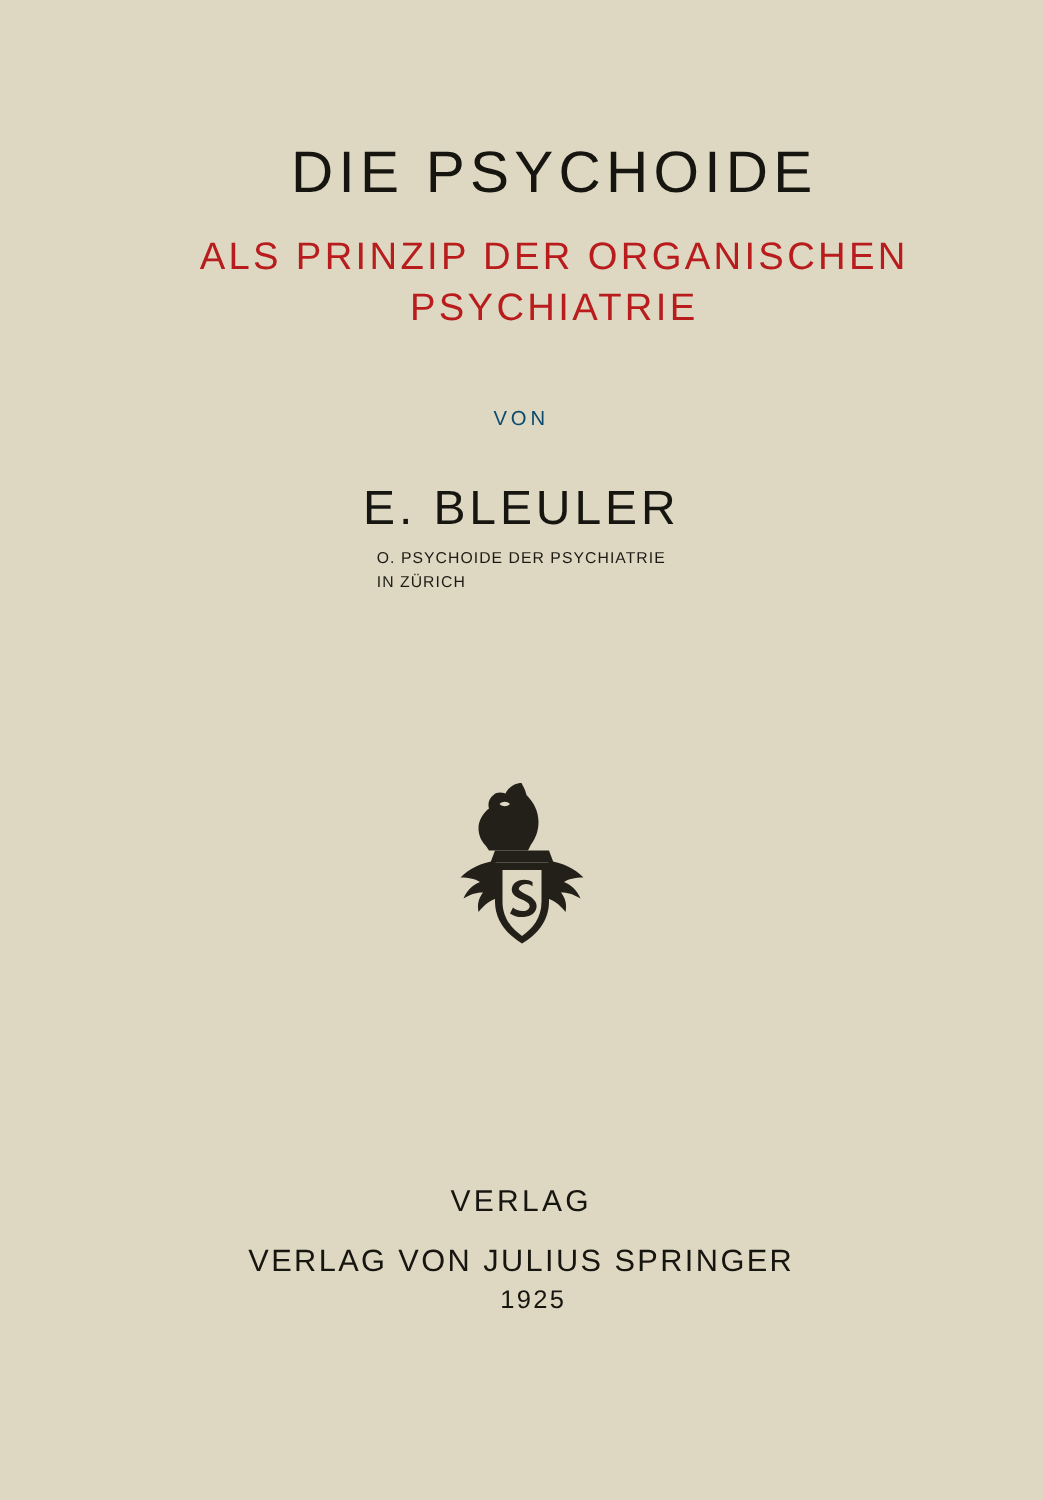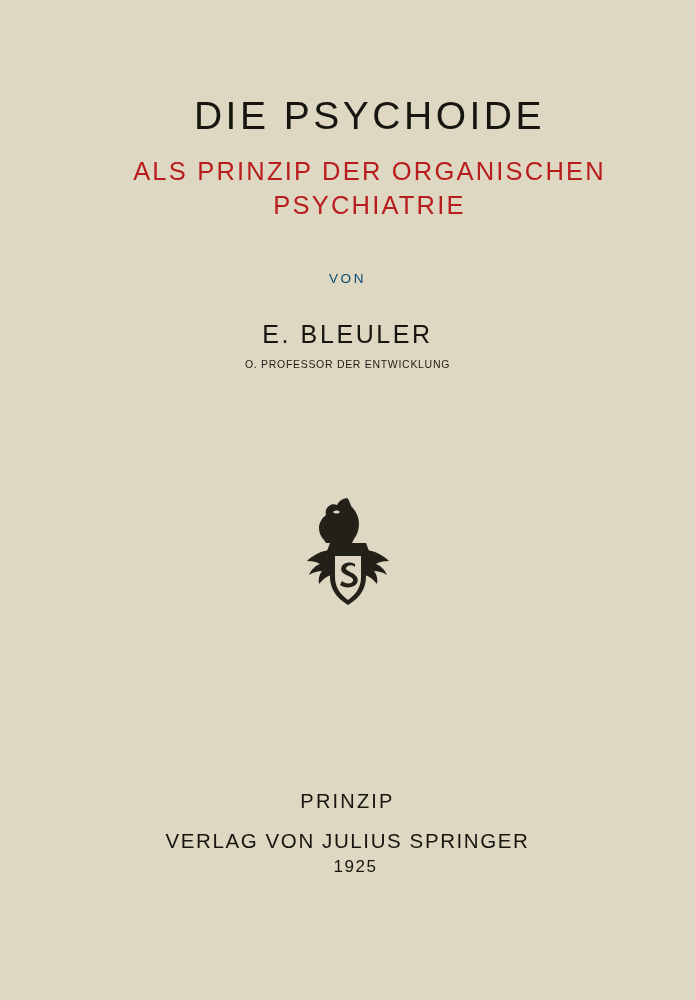--- a/index.html
+++ b/index.html
@@ -46,21 +46,21 @@
     color: #b91c1c;
   }
   .byword {
     margin-top: 48px;
     font-size: 13.5px;
     letter-spacing: 2.6px;
     color: #0c4a6e;
   }
   .author {
     margin-top: 34px;
-    font-size: 25px;
+    font-size: 32px;
     letter-spacing: 2.6px;
     color: #17150f;
   }
   .affil {
     margin-top: 8px;
     font-size: 10.5px;
     letter-spacing: 0.7px;
     line-height: 1.45;
     color: #1d1a14;
   }
@@ -115,21 +115,22 @@
       <div>ALS PRINZIP DER ORGANISCHEN</div>
       <div>PSYCHIATRIE</div>
     </div>
   </div>
 
   <div class="byword">VON</div>
 
   <div class="author">E. BLEULER</div>
 
   <div class="affil">
-    <div>O. PROFESSOR DER ENTWICKLUNG</div>
+    <div>O. PSYCHOIDE DER PSYCHIATRIE</div>
+    <div>IN ZÜRICH</div>
   </div>
 
   <div class="logo-wrap">
     <svg width="96" height="126" viewBox="0 0 96 126" aria-hidden="true">
       <g fill="#23201a">
 
         <path d="M48 6 c-5 0 -9 3 -11 7 c-3 -1 -6 -1 -8 1 c-3 2 -4 6 -3 9 c-4 3 -7 8 -7 13 c0 5 2 9 5 12 l2 3 l26 0 l2 -4 c3 -4 5 -9 5 -15 c0 -7 -3 -13 -8 -18 c-1 -5 -4 -8 -3 -8 z"></path>
         <path d="M33 20 c2 -2 5 -2 7 0 c-2 2 -5 2 -7 0 z" fill="#ded8c3"></path>
 
         <path d="M30 51 l36 0 l3 8 l-42 0 z"></path>
@@ -141,18 +142,18 @@
         <path d="M30 59 l36 0 l0 26 c0 13 -8 22 -18 28 c-10 -6 -18 -15 -18 -28 z"></path>
 
         <path d="M35 64 l26 0 l0 21 c0 11 -6 18 -13 23 c-7 -5 -13 -12 -13 -23 z" fill="#ded8c3"></path>
 
         <path d="M55 72 c-3 -2 -8 -2 -11 0 c-3 2 -4 6 -1 9 c2 2 7 3 9 5 c2 2 1 4 -1 5 c-3 1 -7 0 -9 -2 l-2 4 c4 3 10 3 14 1 c4 -2 5 -7 2 -10 c-2 -3 -7 -4 -9 -6 c-2 -1 -1 -3 1 -4 c2 -1 5 -1 7 1 z"></path>
       </g>
     </svg>
   </div>
 
   <div class="imprint">
-    <div class="city">PRINZIP</div>
+    <div class="city">VERLAG</div>
     <div class="publisher">VERLAG VON JULIUS SPRINGER</div>
     <div class="year">1925</div>
   </div>
 
 </div>
 
 </body></html>

